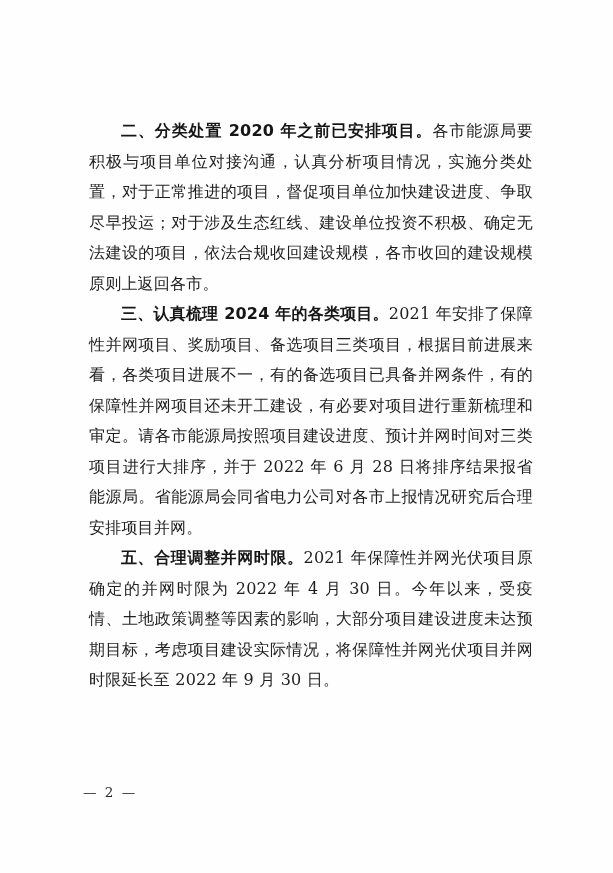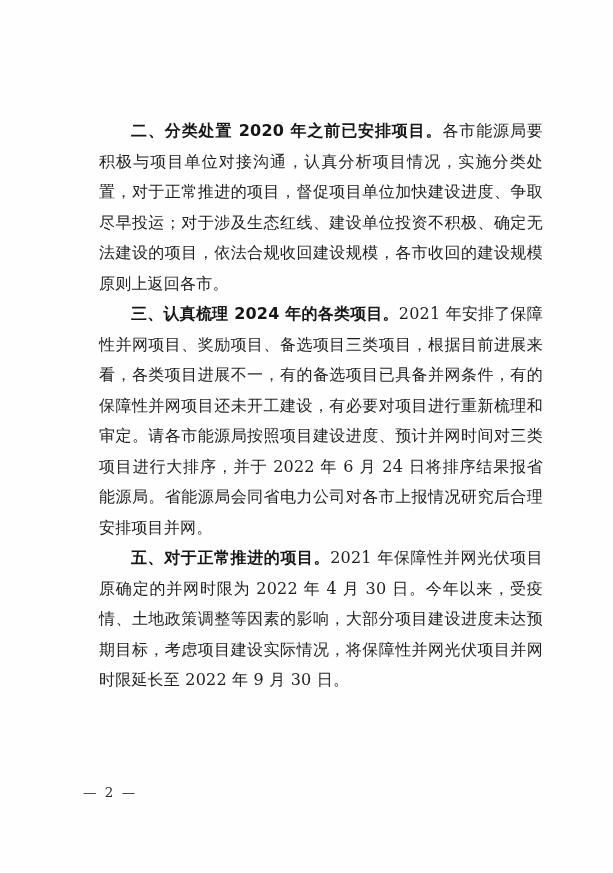--- a/index.html
+++ b/index.html
@@ -11,21 +11,21 @@
     position: relative;
     width: 613px;
     height: 873px;
     background: #fefefe;
     overflow: hidden;
     font-family: "DejaVu Serif", "Liberation Serif", serif;
     color: #1e1e1e;
   }
   .content {
     position: absolute;
-    left: 99px;
+    left: 89px;
     top: 116px;
     width: 444px;
   }
   .para {
     margin: 0;
     font-size: 16px;
     line-height: 30.5px;
     text-align: justify;
     text-justify: inter-ideograph;
     text-indent: 2em;
@@ -48,21 +48,21 @@
   }
 </style>
 </head>
 <body>
 
 <div class="page">
   <div class="content">
 
     <p class="para"><span class="para-heading">二、分类处置 2020 年之前已安排项目。</span><span>各市能源局要积极与项目单位对接沟通，认真分析项目情况，实施分类处置，对于正常推进的项目，督促项目单位加快建设进度、争取尽早投运；对于涉及生态红线、建设单位投资不积极、确定无法建设的项目，依法合规收回建设规模，各市收回的建设规模原则上返回各市。</span></p>
 
-    <p class="para"><span class="para-heading">三、认真梳理 2024 年的各类项目。</span><span>2021 年安排了保障性并网项目、奖励项目、备选项目三类项目，根据目前进展来看，各类项目进展不一，有的备选项目已具备并网条件，有的保障性并网项目还未开工建设，有必要对项目进行重新梳理和审定。请各市能源局按照项目建设进度、预计并网时间对三类项目进行大排序，并于 2022 年 6 月 24 日将排序结果报省能源局。省能源局会同省电力公司对各市上报情况研究后合理安排项目并网。</span></p>
+    <p class="para"><span class="para-heading">三、认真梳理 2024 年的各类项目。</span><span>2021 年安排了保障性并网项目、奖励项目、备选项目三类项目，根据目前进展来看，各类项目进展不一，有的备选项目已具备并网条件，有的保障性并网项目还未开工建设，有必要对项目进行重新梳理和审定。请各市能源局按照项目建设进度、预计并网时间对三类项目进行大排序，并于 2022 年 6 月 28 日将排序结果报省能源局。省能源局会同省电力公司对各市上报情况研究后合理安排项目并网。</span></p>
 
 
-    <p class="para"><span class="para-heading">五、对于正常推进的项目。</span><span>2021 年保障性并网光伏项目原确定的并网时限为 2022 年 4 月 30 日。今年以来，受疫情、土地政策调整等因素的影响，大部分项目建设进度未达预期目标，考虑项目建设实际情况，将保障性并网光伏项目并网时限延长至 2022 年 9 月 30 日。</span></p>
+    <p class="para"><span class="para-heading">五、合理调整并网时限。</span><span>2021 年保障性并网光伏项目原确定的并网时限为 2022 年 4 月 30 日。今年以来，受疫情、土地政策调整等因素的影响，大部分项目建设进度未达预期目标，考虑项目建设实际情况，将保障性并网光伏项目并网时限延长至 2022 年 9 月 30 日。</span></p>
 
   </div>
 
   <div class="page-number">— 2 —</div>
 </div>
 
 </body></html>

